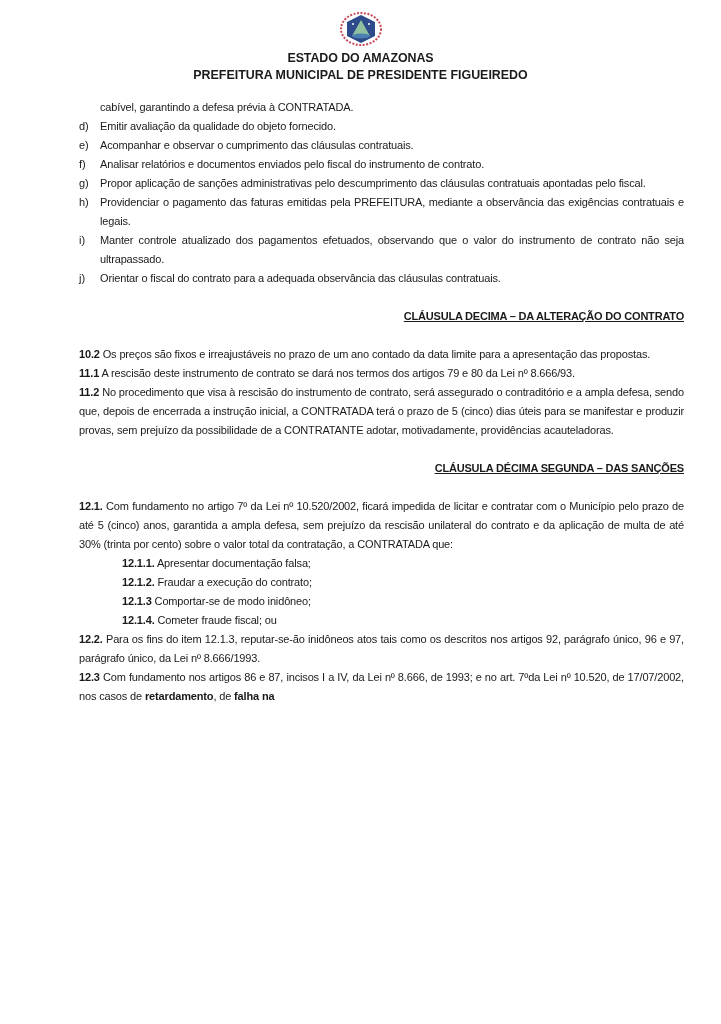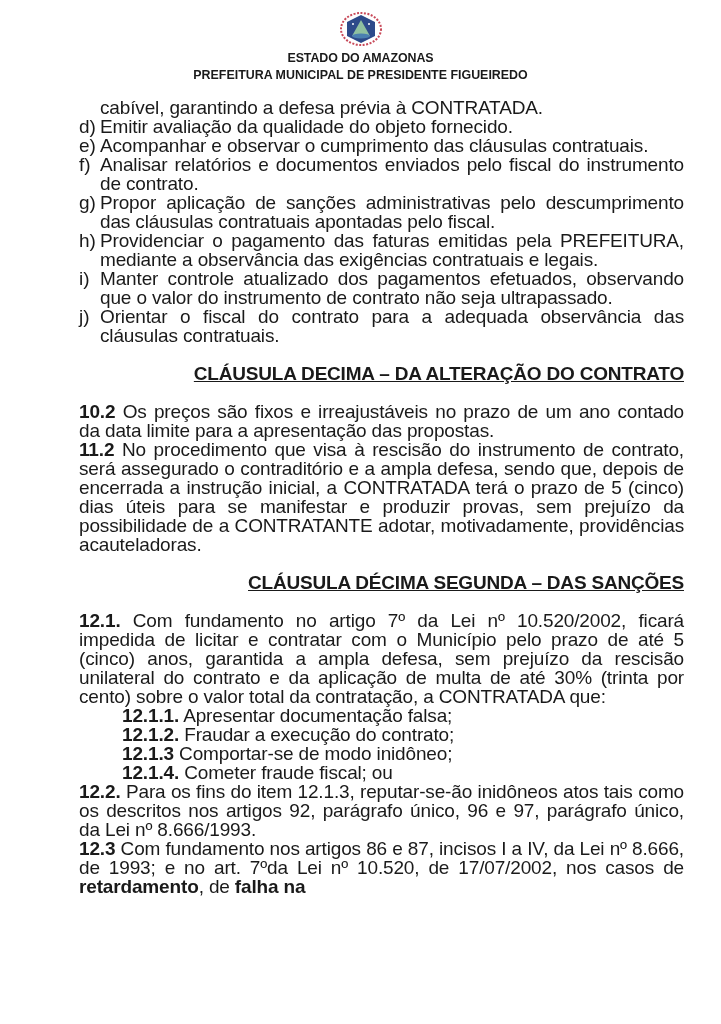--- a/index.html
+++ b/index.html
@@ -5,21 +5,21 @@
     html, body { margin: 0; padding: 0; background: #ffffff; }
     body {
       width: 721px; height: 1024px; overflow: hidden; position: relative;
       font-family: "Liberation Sans", sans-serif; color: #1a1a1a;
     }
     .header { position: absolute; top: 0; left: 0; width: 721px; text-align: center; }
     .logo { position: absolute; top: 12px; left: 339px; width: 44px; height: 34px; }
     .h1 { position: absolute; top: 50px; left: 0; width: 721px; text-align: center; font-weight: bold; font-size: 13.5px; letter-spacing: -0.1px; transform: scaleX(0.92); }
     .h2 { position: absolute; top: 67px; left: 0; width: 721px; text-align: center; font-weight: bold; font-size: 13.5px; transform: scaleX(0.92); }
 
-    .content { position: absolute; top: 98px; left: 79px; width: 605px; font-size: 19px; line-height: 19px; }
+    .content { position: absolute; top: 98px; left: 79px; width: 605px; font-size: 11px; line-height: 19px; }
     .p { text-align: justify; margin: 0; letter-spacing: -0.15px; }
     .item { display: flex; margin: 0; }
     .item .lbl { width: 21px; flex: none; }
     .item .txt { flex: 1; text-align: justify; letter-spacing: -0.15px; }
     .indent { padding-left: 21px; }
     .heading { font-weight: bold; text-decoration: underline; margin: 19px 0 19px 0; letter-spacing: -0.2px; text-align: right; }
     .b { font-weight: bold; }
     .sub { padding-left: 43px; }
   </style>
 </head>
@@ -68,20 +68,21 @@
       <span class="txt">Manter controle atualizado dos pagamentos efetuados, observando que o valor do instrumento de contrato não seja ultrapassado.</span>
     </div>
   <div class="item">
       <span class="lbl">j)</span>
       <span class="txt">Orientar o fiscal do contrato para a adequada observância das cláusulas contratuais.</span>
     </div>
 
   <div class="heading">CLÁUSULA DECIMA – DA ALTERAÇÃO DO CONTRATO</div>
   <p class="p"><span class="b">10.2</span><span> Os preços são fixos e irreajustáveis no prazo de um ano contado da data limite para a apresentação das propostas.</span></p>
 
+  <p class="p"><span class="b">11.1</span><span> A rescisão deste instrumento de contrato se dará nos termos dos artigos 79 e 80 da Lei nº 8.666/93.</span></p>
   <p class="p"><span class="b">11.2</span><span> No procedimento que visa à rescisão do instrumento de contrato, será assegurado o contraditório e a ampla defesa, sendo que, depois de encerrada a instrução inicial, a CONTRATADA terá o prazo de 5 (cinco) dias úteis para se manifestar e produzir provas, sem prejuízo da possibilidade de a CONTRATANTE adotar, motivadamente, providências acauteladoras.</span></p>
 
   <div class="heading">CLÁUSULA DÉCIMA SEGUNDA – DAS SANÇÕES</div>
   <p class="p"><span class="b">12.1.</span><span> Com fundamento no artigo 7º da Lei nº 10.520/2002, ficará impedida de licitar e contratar com o Município pelo prazo de até 5 (cinco) anos, garantida a ampla defesa, sem prejuízo da rescisão unilateral do contrato e da aplicação de multa de até 30% (trinta por cento) sobre o valor total da contratação, a CONTRATADA que:</span></p>
   <p class="p sub"><span class="b">12.1.1.</span><span> Apresentar documentação falsa;</span></p>
   <p class="p sub"><span class="b">12.1.2.</span><span> Fraudar a execução do contrato;</span></p>
   <p class="p sub"><span class="b">12.1.3</span><span> Comportar-se de modo inidôneo;</span></p>
   <p class="p sub"><span class="b">12.1.4.</span><span> Cometer fraude fiscal; ou</span></p>
   <p class="p"><span class="b">12.2.</span><span> Para os fins do item 12.1.3, reputar-se-ão inidôneos atos tais como os descritos nos artigos 92, parágrafo único, 96 e 97, parágrafo único, da Lei nº 8.666/1993.</span></p>
   <p class="p"><span class="b">12.3</span><span> Com fundamento nos artigos 86 e 87, incisos I a IV, da Lei nº 8.666, de 1993; e no art. 7ºda Lei nº 10.520, de 17/07/2002, nos casos de </span><span class="b">retardamento</span><span>, de </span><span class="b">falha na</span></p>

